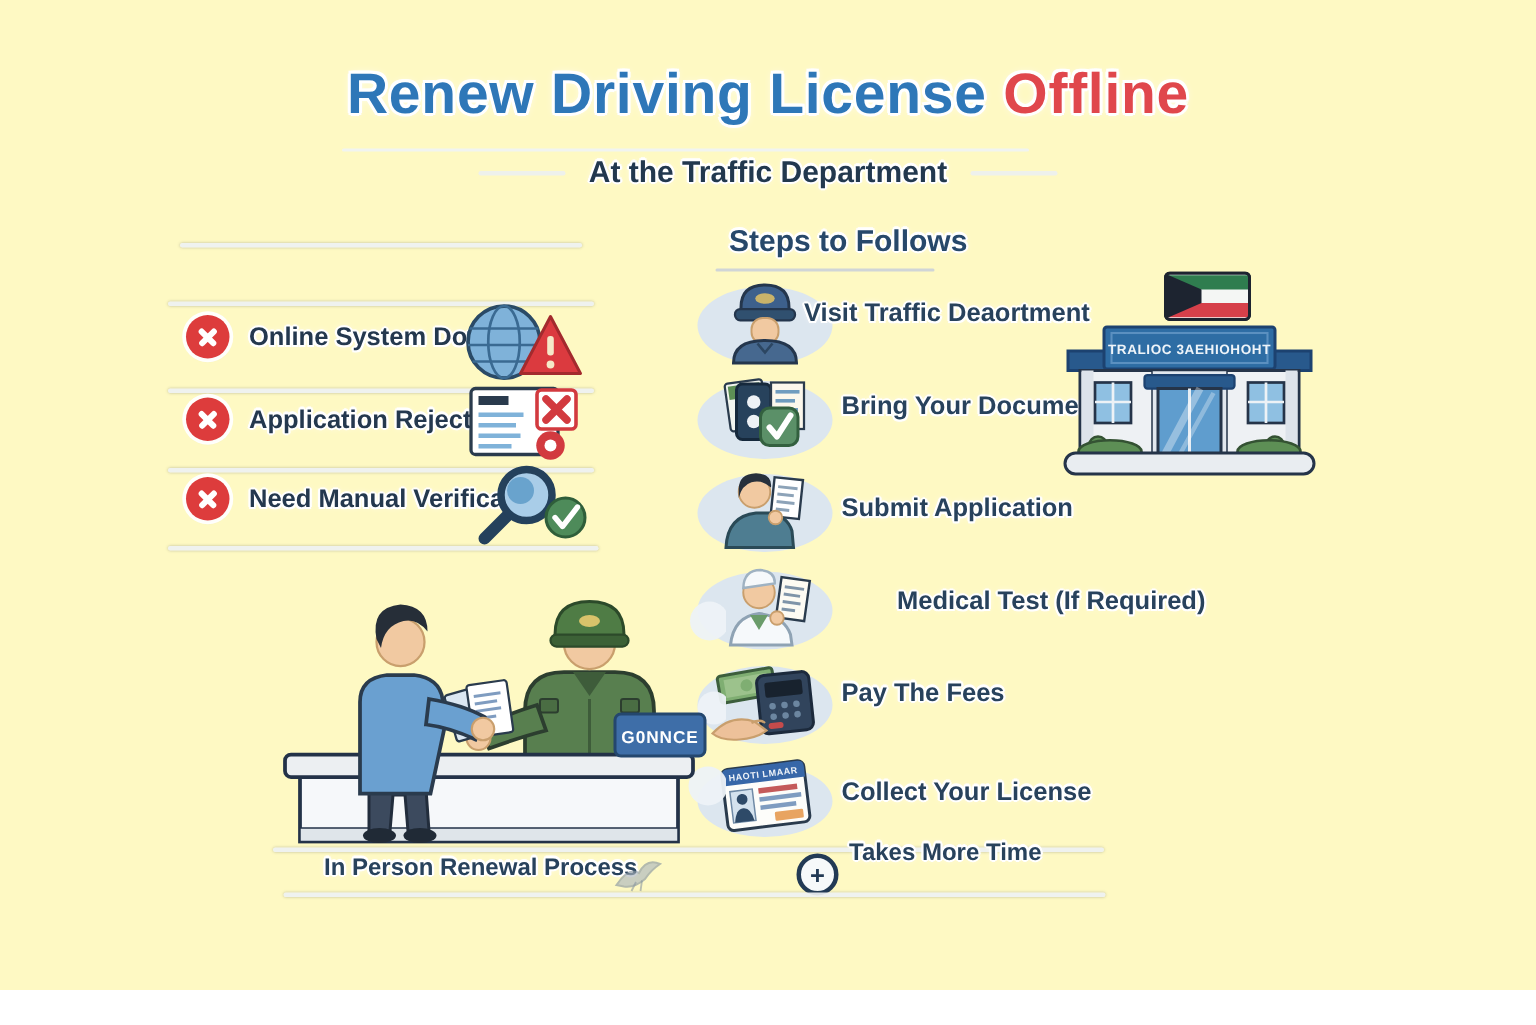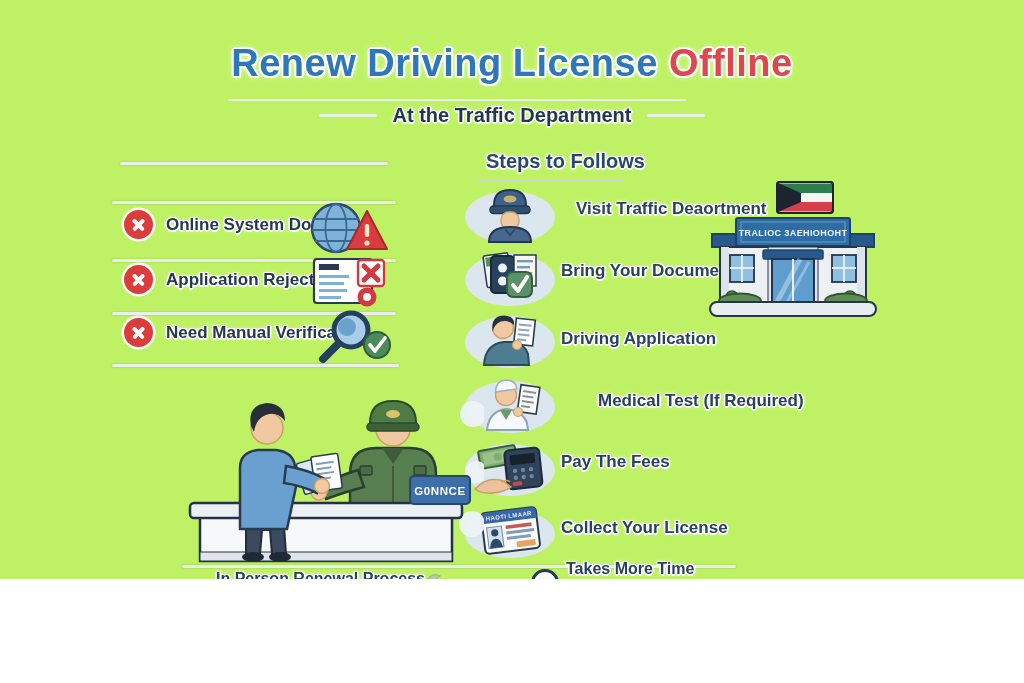--- a/index.html
+++ b/index.html
@@ -1,18 +1,18 @@
 <!DOCTYPE html>
 <html><head>
 <meta charset="utf-8">
 <style>
   html,body{margin:0;padding:0;}
   .canvas{
-    position:relative; width:1024px; height:579px; overflow:hidden;
-    background:#bef264;
+    position:relative; width:1024px; height:660px; overflow:hidden;
+    background:#fef9c3;
     font-family:"Liberation Sans", sans-serif;
   }
   .abs{position:absolute;}
   .outlined{
     text-shadow:
       1.5px 0 0 #fff, -1.5px 0 0 #fff, 0 1.5px 0 #fff, 0 -1.5px 0 #fff,
       1px 1px 0 #fff, -1px -1px 0 #fff, 1px -1px 0 #fff, -1px 1px 0 #fff,
       0 0 4px rgba(255,255,255,.9);
   }
   .title{
@@ -121,21 +121,21 @@
 
   <svg class="abs" style="top:183px; left:463px;" width="94" height="62" viewBox="0 0 94 62">
     <ellipse cx="47" cy="34" rx="45" ry="26" fill="#DCE6EF"></ellipse>
     <path d="M31 22 Q31 7 47 7 Q63 7 63 22 L63 25 L31 25 Z" fill="#3D608C" stroke="#24364D" stroke-width="2"></path>
     <rect x="27" y="23" width="40" height="7.5" rx="3.5" fill="#30506F" stroke="#24364D" stroke-width="1.5"></rect>
     <ellipse cx="47" cy="16" rx="6.5" ry="3.5" fill="#C9B36A"></ellipse>
     <rect x="38" y="29" width="18" height="17" rx="7.5" fill="#F1C9A1" stroke="#C99F6D" stroke-width="1.3"></rect>
     <path d="M26 59 Q26 44 47 44 Q68 44 68 59 Z" fill="#46688F" stroke="#24364D" stroke-width="2"></path>
     <path d="M42 46 L47 52 L52 46" fill="none" stroke="#2C4662" stroke-width="1.8"></path>
   </svg>
-  <div class="abs step-label outlined" style="top:199px; left:576px;">Visit Traffic Deaortment</div>
+  <div class="abs step-label outlined" style="top:199px; left:536px;">Visit Traffic Deaortment</div>
 
   <svg class="abs" style="top:246px; left:463px;" width="94" height="62" viewBox="0 0 94 62">
     <ellipse cx="47" cy="34" rx="45" ry="26" fill="#DCE6EF"></ellipse>
     <g transform="rotate(-8 36 24)">
       <rect x="22" y="8" width="25" height="32" rx="2" fill="#F2F5EF" stroke="#2A3B4D" stroke-width="1.5"></rect>
       <rect x="24" y="10" width="21" height="9" fill="#5D8F55"></rect>
     </g>
     <rect x="28" y="10" width="23" height="37" rx="4" fill="#27425C" stroke="#16293C" stroke-width="2"></rect>
     <circle cx="39.5" cy="22" r="4.5" fill="#EEF2F6"></circle>
     <circle cx="39.5" cy="35" r="4.5" fill="#EEF2F6"></circle>
@@ -157,21 +157,21 @@
       <rect x="55" y="21" width="11" height="2" fill="#8DA3B8"></rect>
       <rect x="55" y="26" width="12" height="2" fill="#8DA3B8"></rect>
       <rect x="55" y="31" width="9" height="2" fill="#8DA3B8"></rect>
     </g>
     <circle cx="40" cy="20" r="10.5" fill="#F1C9A1" stroke="#C99F6D" stroke-width="1.3"></circle>
     <path d="M29.5 19 Q29 8 41 7.5 Q52 8 51 17 Q45 11.5 38 13.5 Q31.5 15.5 29.5 24 Z" fill="#27303C"></path>
     <path d="M21 57 Q22 36 41 34 L50 34 Q62 36 65 46 L66 57 Z" fill="#4E7D91" stroke="#2A4A57" stroke-width="2"></path>
     <path d="M52 36 Q58 38 56 34" fill="none" stroke="#2A4A57" stroke-width="1.6"></path>
     <circle cx="54" cy="37" r="4.5" fill="#F1C9A1" stroke="#C99F6D" stroke-width="1.2"></circle>
   </svg>
-  <div class="abs step-label outlined" style="top:329px; left:561px;">Driving Application</div>
+  <div class="abs step-label outlined" style="top:329px; left:561px;">Submit Application</div>
 
   <svg class="abs" style="top:373px; left:463px;" width="94" height="62" viewBox="0 0 94 62">
     <ellipse cx="47" cy="34" rx="45" ry="26" fill="#DCE6EF"></ellipse>
     <g transform="rotate(8 66 27)">
       <rect x="56" y="13" width="19" height="27" fill="#FDFBF3" stroke="#2A3B4D" stroke-width="1.6"></rect>
       <rect x="59" y="18" width="13" height="2" fill="#7F94A8"></rect>
       <rect x="59" y="23" width="11" height="2" fill="#7F94A8"></rect>
       <rect x="59" y="28" width="12" height="2" fill="#7F94A8"></rect>
       <rect x="59" y="33" width="9" height="2" fill="#7F94A8"></rect>
     </g>

